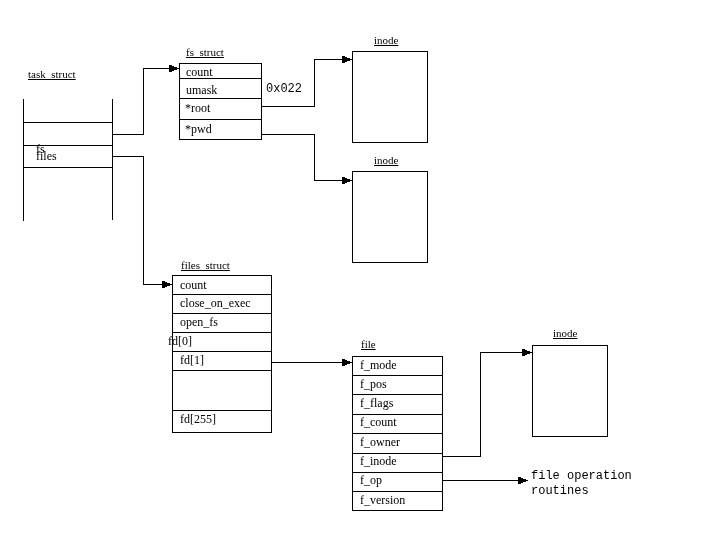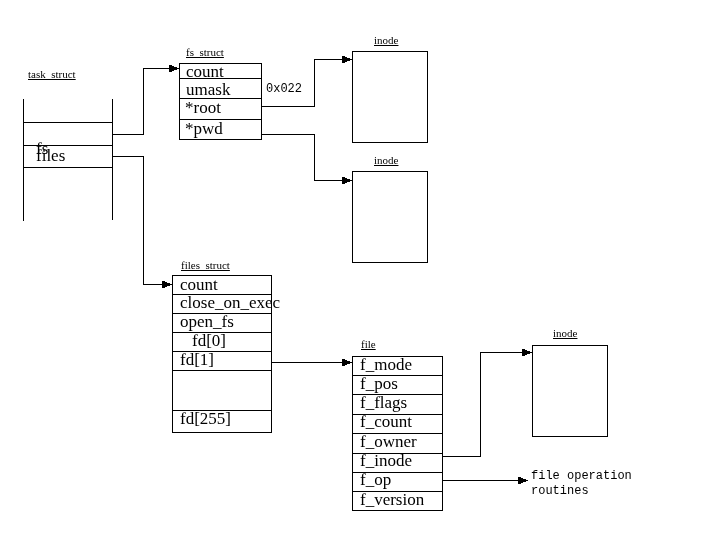--- a/index.html
+++ b/index.html
@@ -7,21 +7,21 @@
     position:relative;
     width:708px; height:535px;
     background:#ffffff;
     font-family:"Liberation Serif","DejaVu Serif",serif;
     color:#000000;
     overflow:hidden;
   }
   .diagram-svg { position:absolute; left:0; top:0; }
   .lbl {
     position:absolute;
-    font-size:17px;
+    font-size:12px;
     line-height:12px;
     white-space:nowrap;
     color:#000000;
   }
   .title { font-size:11px;text-decoration:underline; }
   .mono {
     font-family:"Liberation Mono","DejaVu Sans Mono",monospace;
     font-size:12px;
     line-height:15px;
   }
@@ -100,21 +100,21 @@
   <div class="lbl" style="left:36px;top:150px">files</div>
 
   <div class="lbl" style="left:186px;top:66px">count</div>
   <div class="lbl" style="left:186px;top:84px">umask</div>
   <div class="lbl" style="left:185px;top:102px">*root</div>
   <div class="lbl" style="left:185px;top:123px">*pwd</div>
 
   <div class="lbl" style="left:180px;top:279px">count</div>
   <div class="lbl" style="left:180px;top:297px">close_on_exec</div>
   <div class="lbl" style="left:180px;top:316px">open_fs</div>
-  <div class="lbl" style="left:192px;top:335px">fd[0]</div>
+  <div class="lbl" style="left:168px;top:335px">fd[0]</div>
   <div class="lbl" style="left:180px;top:354px">fd[1]</div>
   <div class="lbl" style="left:180px;top:413px">fd[255]</div>
 
   <div class="lbl" style="left:360px;top:359px">f_mode</div>
   <div class="lbl" style="left:360px;top:378px">f_pos</div>
   <div class="lbl" style="left:360px;top:397px">f_flags</div>
   <div class="lbl" style="left:360px;top:416px">f_count</div>
   <div class="lbl" style="left:360px;top:436px">f_owner</div>
   <div class="lbl" style="left:360px;top:455px">f_inode</div>
   <div class="lbl" style="left:360px;top:474px">f_op</div>

